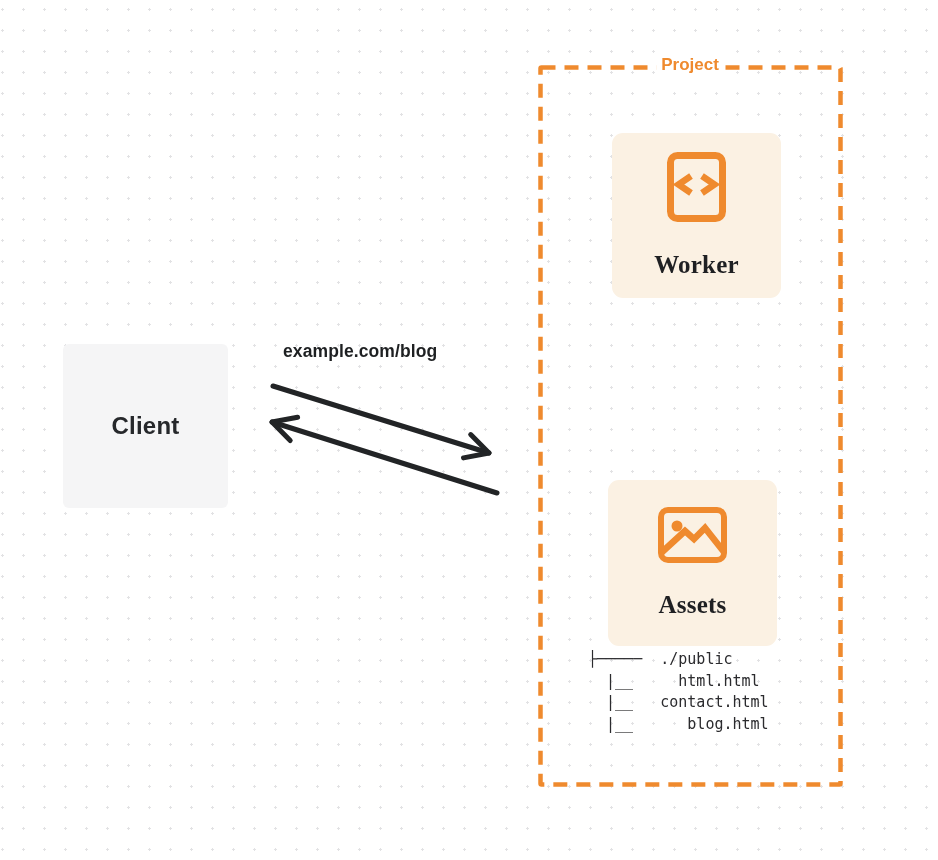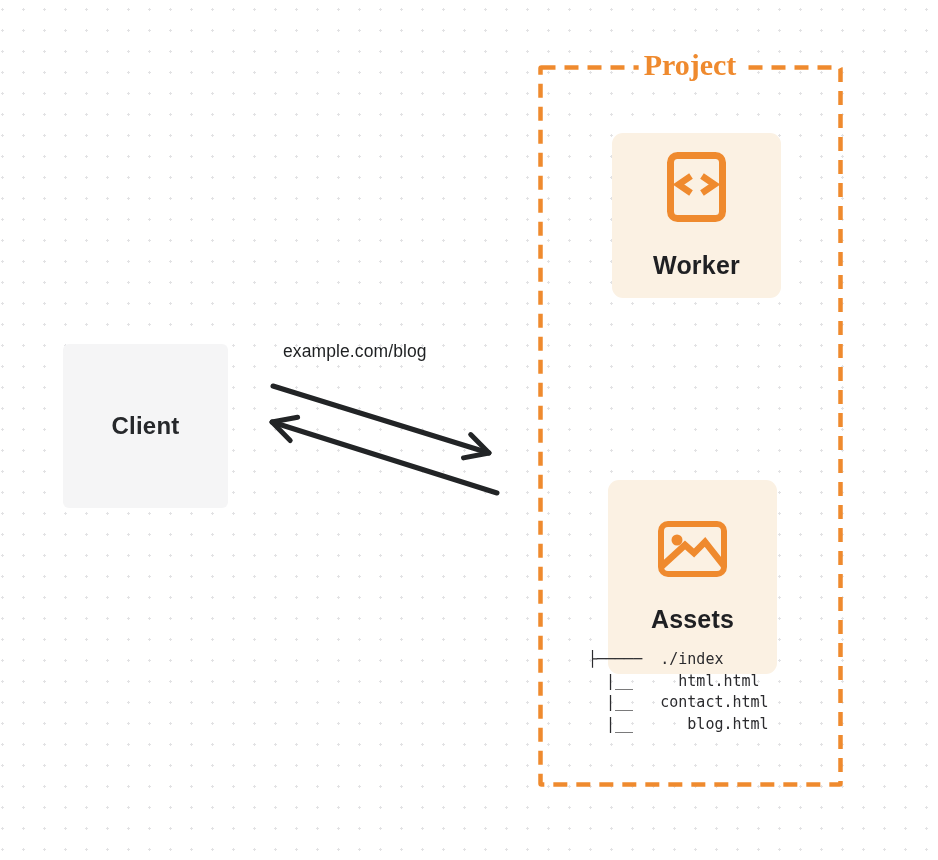--- a/index.html
+++ b/index.html
@@ -16,41 +16,40 @@
 
   .client-box {
     position:absolute; left:63px; top:344px; width:165px; height:164px;
     background:#F5F5F6; border-radius:6px;
     display:flex; align-items:center; justify-content:center;
   }
   .client-box .node-label { font-size:24px; font-weight:700; color:#26282B; letter-spacing:.2px; }
 
   .request-label {
     position:absolute; left:283px; top:341px;
-    font-size:17.5px; font-weight:400; color:#1E2022; letter-spacing:.1px;
+    font-size:17.5px; font-weight:700; color:#1E2022; letter-spacing:.1px;
     white-space:nowrap;
   }
 
   .project-label {
     position:absolute; left:690px; top:50px; transform:translateX(-50%);
     background:#ffffff; padding:0 5px;
-    font-size:30px; font-weight:700; color:#EF8A2E; line-height:30px;
+    font-size:17px; font-weight:700; color:#EF8A2E; line-height:30px;
     white-space:nowrap;
-    font-family:Liberation Serif, serif;
   }
 
   .card {
     position:absolute; width:169px; height:165px;
     background:#FBF1E3; border-radius:11px;
     display:flex; flex-direction:column; align-items:center; justify-content:center;
     gap:25px;
   }
   .card.worker { left:612px; top:133px; }
-  .card.assets { left:608px; top:480px; height:194px; gap:24px; }
-  .card .node-label { font-size:25px; font-weight:700; color:#1F2023; letter-spacing:.2px; }
+  .card.assets { left:608px; top:480px; height:166px; gap:24px; }
+  .card .node-label { font-size:25px; font-weight:700; color:#1F2023; letter-spacing:.2px;font-family:Liberation Serif, serif; }
 
   .tree {
     position:absolute; left:588px; top:649px; margin:0;
     font-family:"DejaVu Sans Mono","Liberation Mono",monospace;
     font-size:15px; line-height:21.5px; color:#2B2B2E;
     white-space:pre;
   }
 </style>
 </head>
 <body>
@@ -97,15 +96,15 @@
         <g clip-path="url(#imgclip)">
           <circle cx="19" cy="19" r="5.5" fill="#EF8A2E"></circle>
           <path d="M3 46 L27 24 L36 32 L47 21 L66 45" fill="none" stroke="#EF8A2E" stroke-width="6.5" stroke-linejoin="miter"></path>
         </g>
         <rect x="3" y="3" width="63" height="50" rx="7" fill="none" stroke="#EF8A2E" stroke-width="6"></rect>
       </svg>
     </span>
     <span class="node-label">Assets</span>
   </div>
 
-  <pre class="tree"><div>├─────  ./index</div><div>  |__     html.html</div><div>  |__   contact.html</div><div>  |__      blog.html</div></pre>
+  <pre class="tree"><div>├─────  ./public</div><div>  |__     html.html</div><div>  |__   contact.html</div><div>  |__      blog.html</div></pre>
 
 </div>
 
 </body></html>

